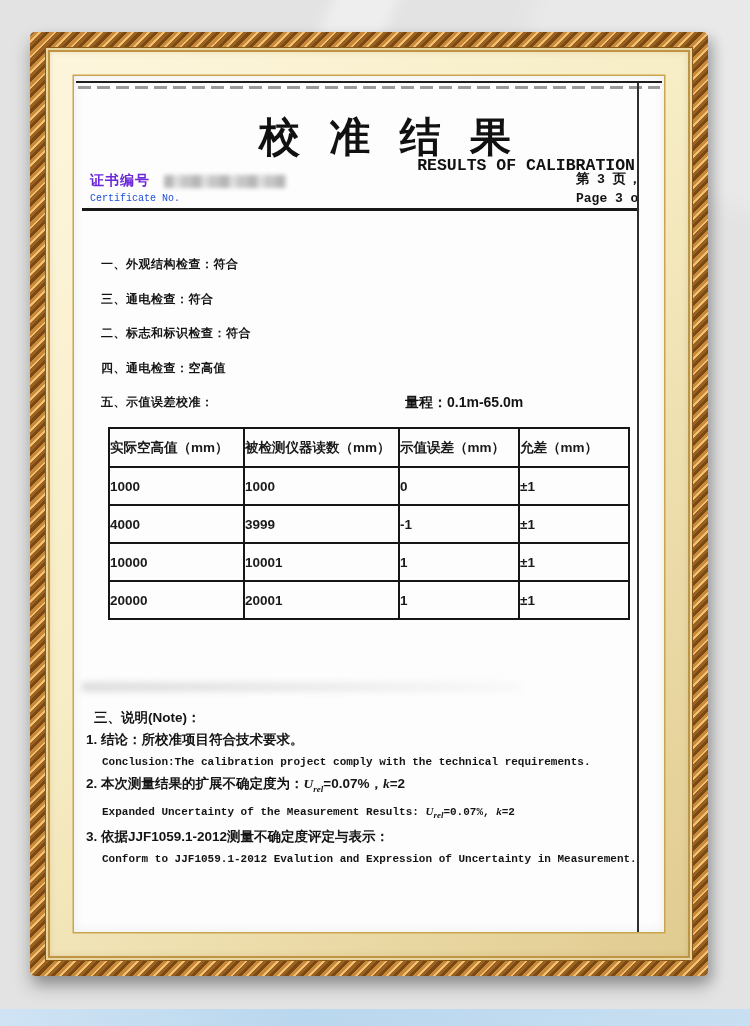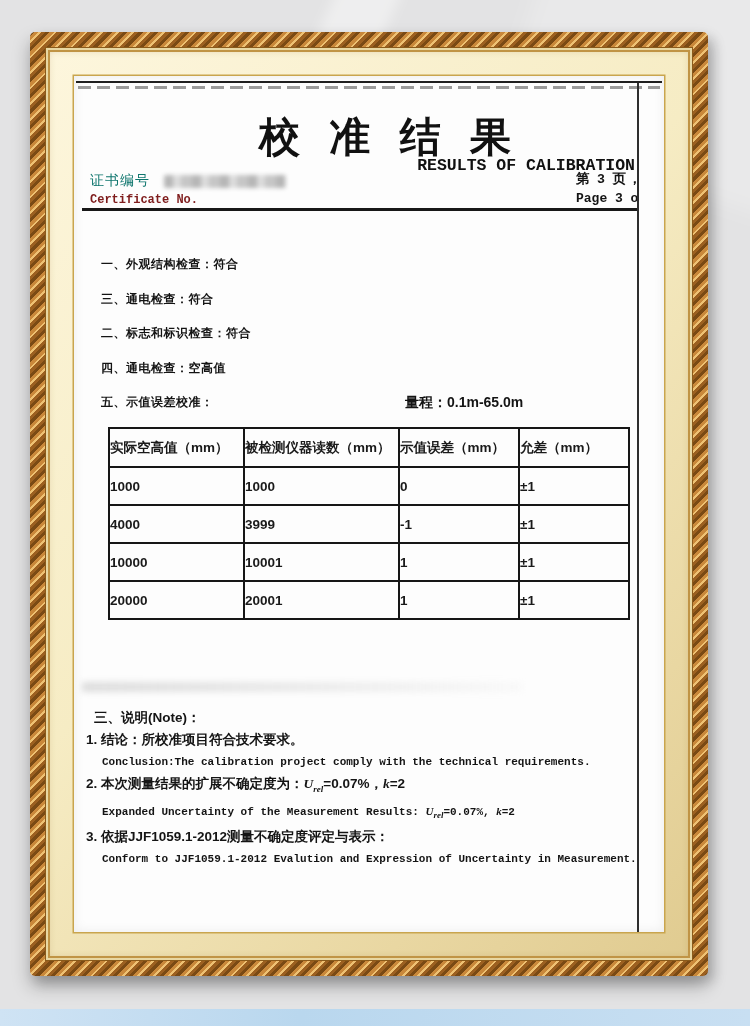--- a/index.html
+++ b/index.html
@@ -28,24 +28,24 @@
   .scan-right-line{position:absolute;top:7px;bottom:0;left:563px;width:2px;background:#2e2e2e;}
   .content{position:absolute;left:0;top:4px;width:563px;height:100%;overflow:hidden;}
   
   .cn{font-family:"Liberation Sans",sans-serif;}
   .en{font-family:"Liberation Mono",monospace;}
   .doc-title{position:absolute;left:70px;width:491px;top:30px;text-align:center;
     font-size:41px;font-weight:700;letter-spacing:9px;color:#111;white-space:nowrap;}
   .doc-subtitle{position:absolute;left:70px;width:491px;top:76px;text-align:right;
     font-size:16.5px;font-weight:700;color:#111;white-space:nowrap;}
   .cert-row{position:absolute;left:16px;top:92px;display:flex;align-items:center;}
-  .cert-label{font-size:14px;font-weight:400;color:#0f766e;letter-spacing:1px;}
+  .cert-label{font-size:14px;font-weight:700;color:#6d28d9;letter-spacing:1px;}
   .cert-redacted{margin-left:14px;width:122px;height:13px;border-radius:2px;filter:blur(2px);
     background:repeating-linear-gradient(90deg,#b6b6b6 0 9px,#dcdcdc 9px 17px,#c6c6c6 17px 28px);}
-  .cert-en{position:absolute;left:16px;top:113px;font-size:12px;font-weight:700;color:#7f1d1d;}
+  .cert-en{position:absolute;left:16px;top:113px;font-size:10px;font-weight:400;color:#1d4ed8;}
   .page-info{position:absolute;left:502px;top:90px;white-space:nowrap;color:#141414;}
   .page-info .pc{font-size:13.5px;font-weight:600;letter-spacing:2px;}
   .page-info .pe{font-size:13px;font-weight:600;margin-top:3px;}
   .header-rule{position:absolute;left:8px;right:0;top:128px;height:3px;background:#181818;}
   .checks{position:absolute;left:27px;top:176px;}
   .check-line{height:34.5px;font-size:12px;font-weight:700;color:#141414;letter-spacing:.5px;}
   .range-label{position:absolute;left:331px;top:314px;font-size:14px;font-weight:700;color:#141414;}
   
   .cal-table{position:absolute;left:34px;top:347px;width:520px;border-collapse:collapse;
     table-layout:fixed;}

